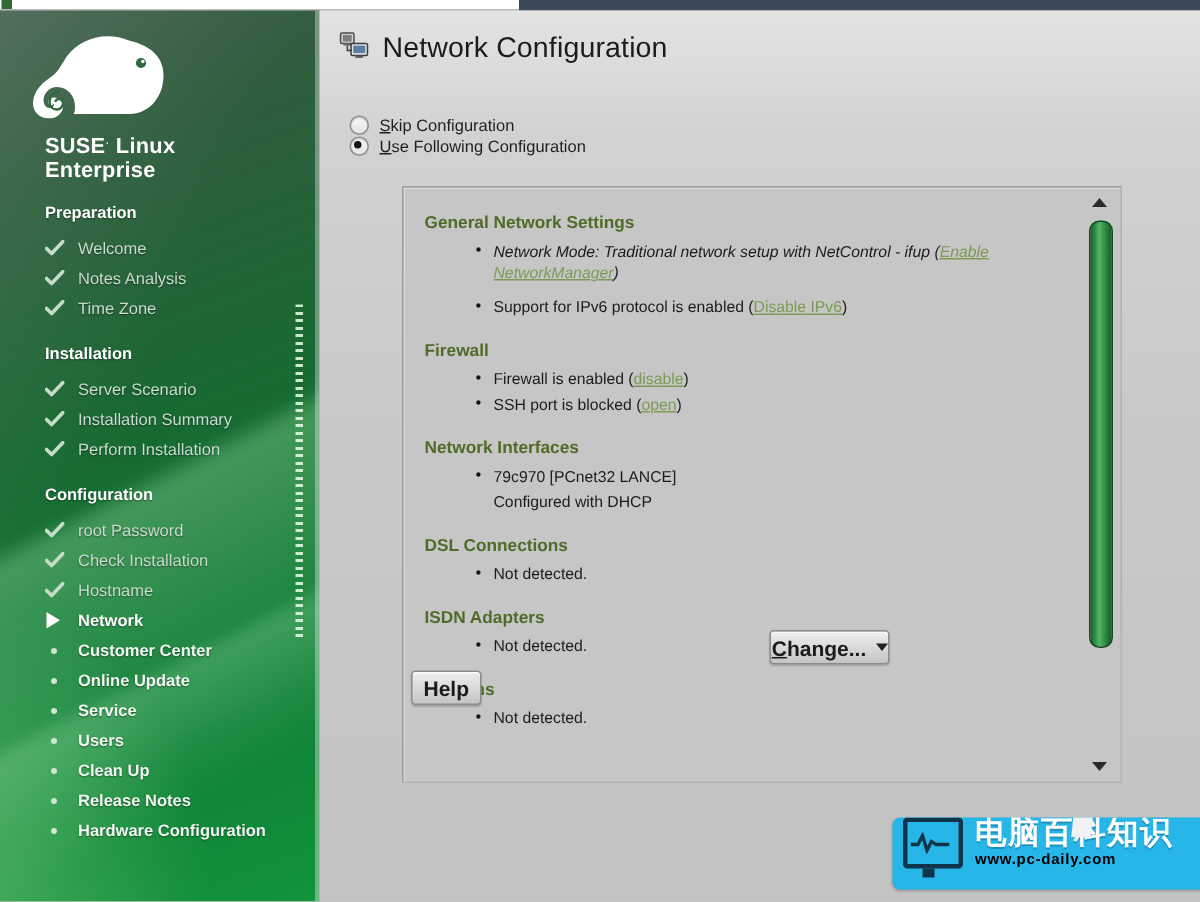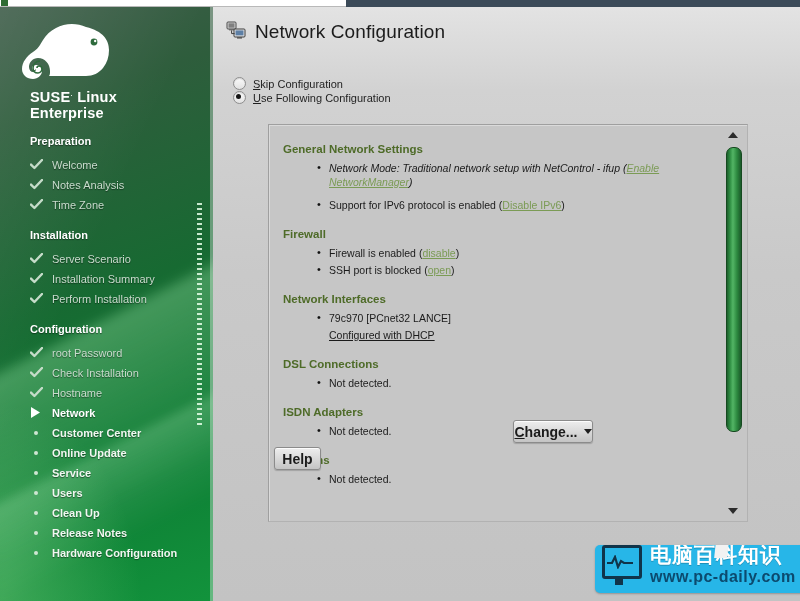--- a/index.html
+++ b/index.html
@@ -112,21 +112,21 @@
     margin:0 0 6px 0;display:inline-block;
   }
   .sec{margin-bottom:12px;}
   .bl{
     position:relative;font-size:10.5px;color:#1b1b1b;line-height:14px;
     padding-left:12px;margin:0 0 3px 34px;
   }
   .bl:before{
     content:"\2022";position:absolute;left:0;top:-1px;font-size:11px;color:#111;
   }
-  .bl.nob{padding-left:12px;text-decoration:underline;}
+  .bl.nob{padding-left:12px;}
   .bl.nob:before{content:"";}
   .bl.wide{margin-bottom:9px;font-style:italic;}
   .lnk{color:#7b9b55;text-decoration:underline;}
 
   
   #sbar{position:absolute;right:0;top:0;width:28px;height:100%;}
   .arrow{position:absolute;left:9px;width:0;height:0;}
   .arrow.up{top:7px;border-left:5px solid transparent;border-right:5px solid transparent;border-bottom:6px solid #2b2b2b;}
   .arrow.down{bottom:7px;border-left:5px solid transparent;border-right:5px solid transparent;border-top:6px solid #2b2b2b;}
   #thumb{
@@ -157,21 +157,21 @@
     width:34px;height:28px;margin-left:7px;border:3px solid #10344a;border-radius:3px;
     background:#27b6e8;position:relative;flex:none;
   }
   #wm-mon:after{
     content:"";position:absolute;left:10px;bottom:-9px;width:8px;height:6px;background:#10344a;
   }
   #wm-wave{position:absolute;left:2px;top:7px;}
   #wm-txt{margin-left:8px;line-height:1;}
   #wm-cn{font-size:21px;font-weight:bold;color:#ffffff;letter-spacing:1px;
          font-family:"DejaVu Sans",sans-serif;text-shadow:0 1px 0 rgba(0,0,0,.2);}
-  #wm-url{font-size:16px;font-weight:bold;color:#0c4a6e;letter-spacing:.5px;margin-top:3px;}
+  #wm-url{font-size:10px;font-weight:bold;color:#000000;letter-spacing:.5px;margin-top:3px;}
   #wm-tab{position:absolute;left:120px;top:-3px;width:13px;height:16px;background:#f2f2f2;transform:skewX(-6deg);}
 </style>
 </head>
 <body>
 
 <div id="topstrip">
   <div id="topstrip-white">
     <div id="topstrip-icon"></div>
   </div>
 </div>

